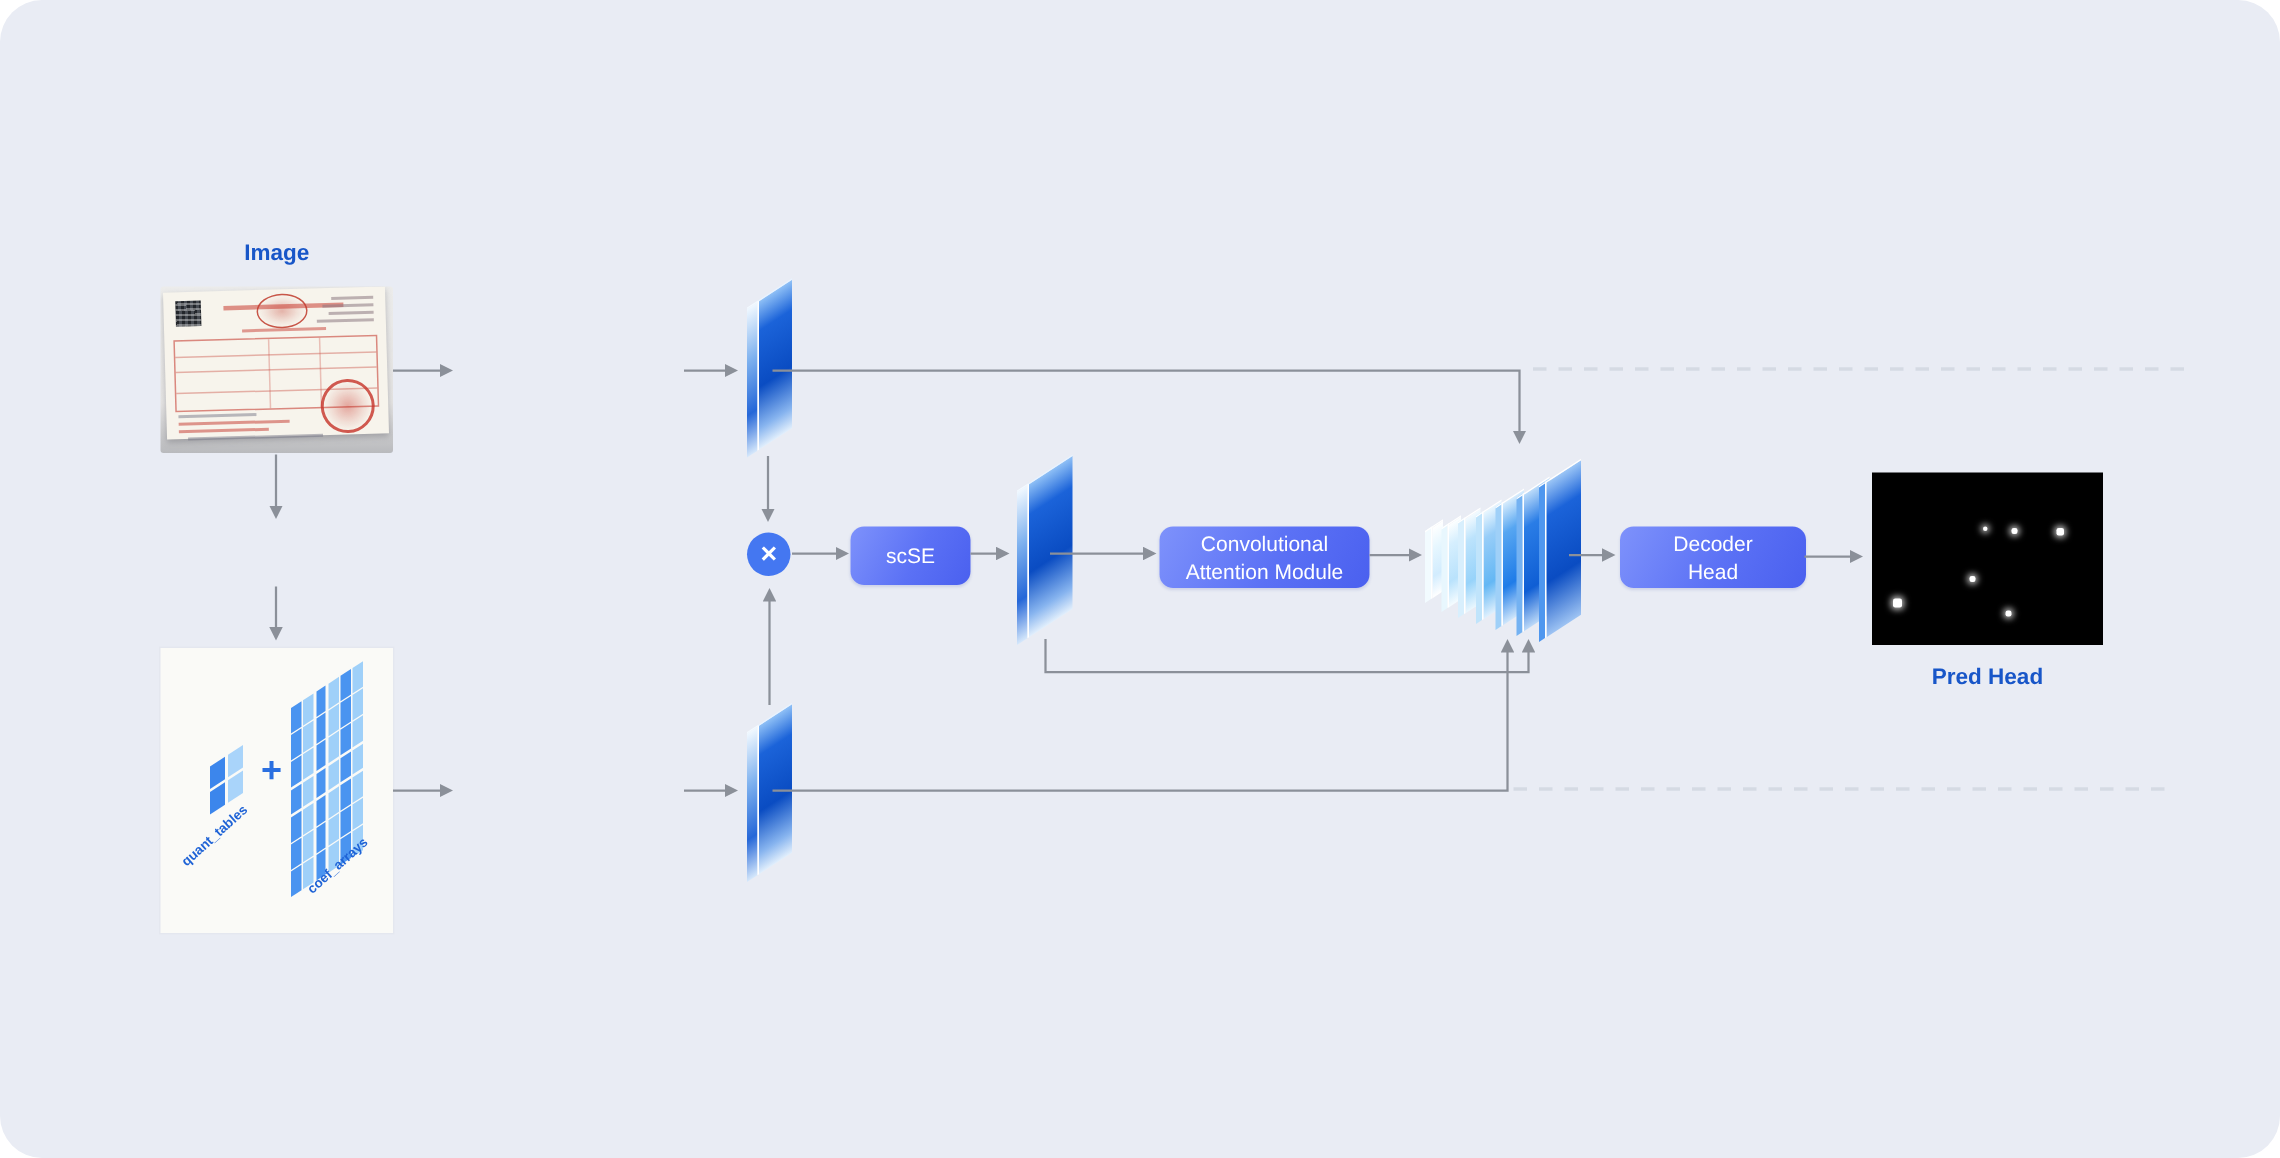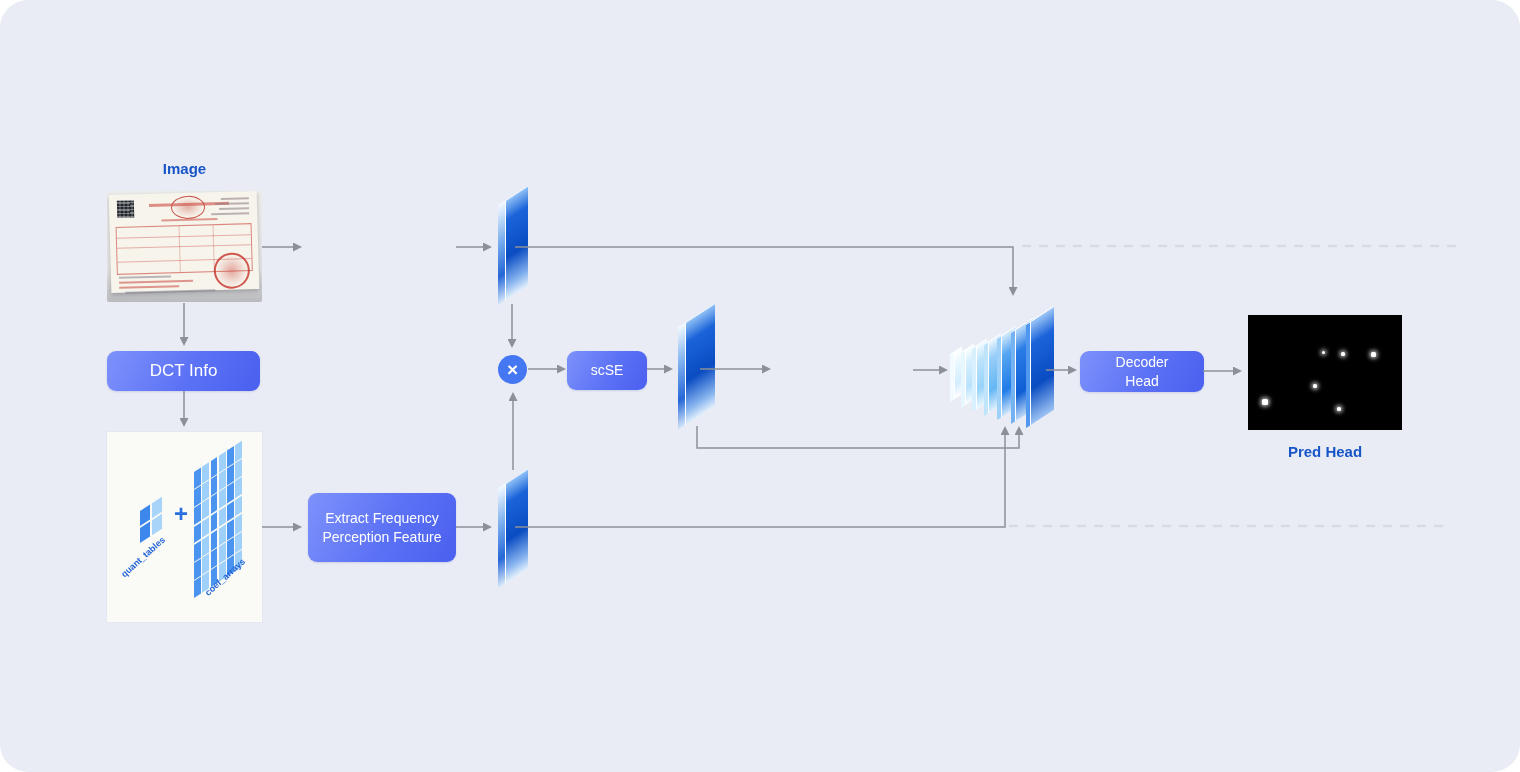--- a/index.html
+++ b/index.html
@@ -100,21 +100,20 @@
           <b style="left:72%;"></b>
       </div>
       <span class="txtline" style="left:8px;top:82px;width:52px;"></span>
       <span class="redline" style="left:8px;top:87px;width:74px;"></span>
       <span class="redline" style="left:8px;top:92px;width:60px;"></span>
       <span class="txtline" style="left:14px;top:97px;width:90px;"></span>
       <span class="stamp"></span>
     </div>
   </div>
 
-  <div class="node big" style="left:107px;top:351px;width:153px;height:40px;">DCT Info</div>
 
   <div class="panel" style="left:107px;top:432px;width:155px;height:190px;">
     <div class="sgrid" style="left:33px;top:79px;width:22px;height:32px;grid-template-columns:repeat(2,1fr);grid-template-rows:repeat(2,1fr);">
         <i style="background: rgb(60, 134, 236);"></i>
         <i style="background: rgb(169, 212, 250);"></i>
         <i style="background: rgb(60, 134, 236);"></i>
         <i style="background: rgb(169, 212, 250);"></i>
       </div>
     <div class="plus" style="left:74px;top:82px;">+</div>
     <div class="sgrid" style="left:87px;top:40px;width:48px;height:126px;grid-template-columns:repeat(6,1fr);grid-template-rows:repeat(7,1fr);">
@@ -158,38 +157,38 @@
         <i style="background: rgb(159, 208, 249);"></i>
         <i style="background: rgb(74, 148, 240);"></i>
         <i style="background: rgb(159, 208, 249);"></i>
         <i style="background: rgb(74, 148, 240);"></i>
         <i style="background: rgb(159, 208, 249);"></i>
       </div>
     <div class="rot-label" style="left:36px;top:125px;">quant_tables</div>
     <div class="rot-label" style="left:118px;top:145px;">coef_arrays</div>
   </div>
 
-  <div class="node" style="left:308px;top:493px;width:148px;height:69px;padding:0 10px;box-sizing:border-box;">Extract Frequency Perception Feature</div>
 
   <div class="slab" style="left:498px;top:205px;width:30px;height:100px;">
     <i class="side"></i>
       <i class="front"></i>
   </div>
   <div class="slab" style="left:498px;top:488px;width:30px;height:100px;">
     <i class="side"></i>
       <i class="front"></i>
   </div>
   <div class="slab" style="left:678px;top:327px;width:37px;height:103px;">
     <i class="side"></i>
       <i class="front"></i>
   </div>
 
   <div class="mult" style="left:498px;top:355px;">×</div>
 
   <div class="node" style="left:567px;top:351px;width:80px;height:39px;">scSE</div>
+  <div class="node" style="left:773px;top:351px;width:140px;height:41px;padding:0 10px;box-sizing:border-box;">Convolutional Attention Module</div>
 
   <div>
     <div class="slab stk s1" style="left:950px;top:354px;width:12px;height:48px;">
         <i class="side"></i>
         <i class="front"></i>
       </div>
     <div class="slab stk s2" style="left:961px;top:352px;width:13px;height:56px;">
         <i class="side"></i>
         <i class="front"></i>
       </div>

